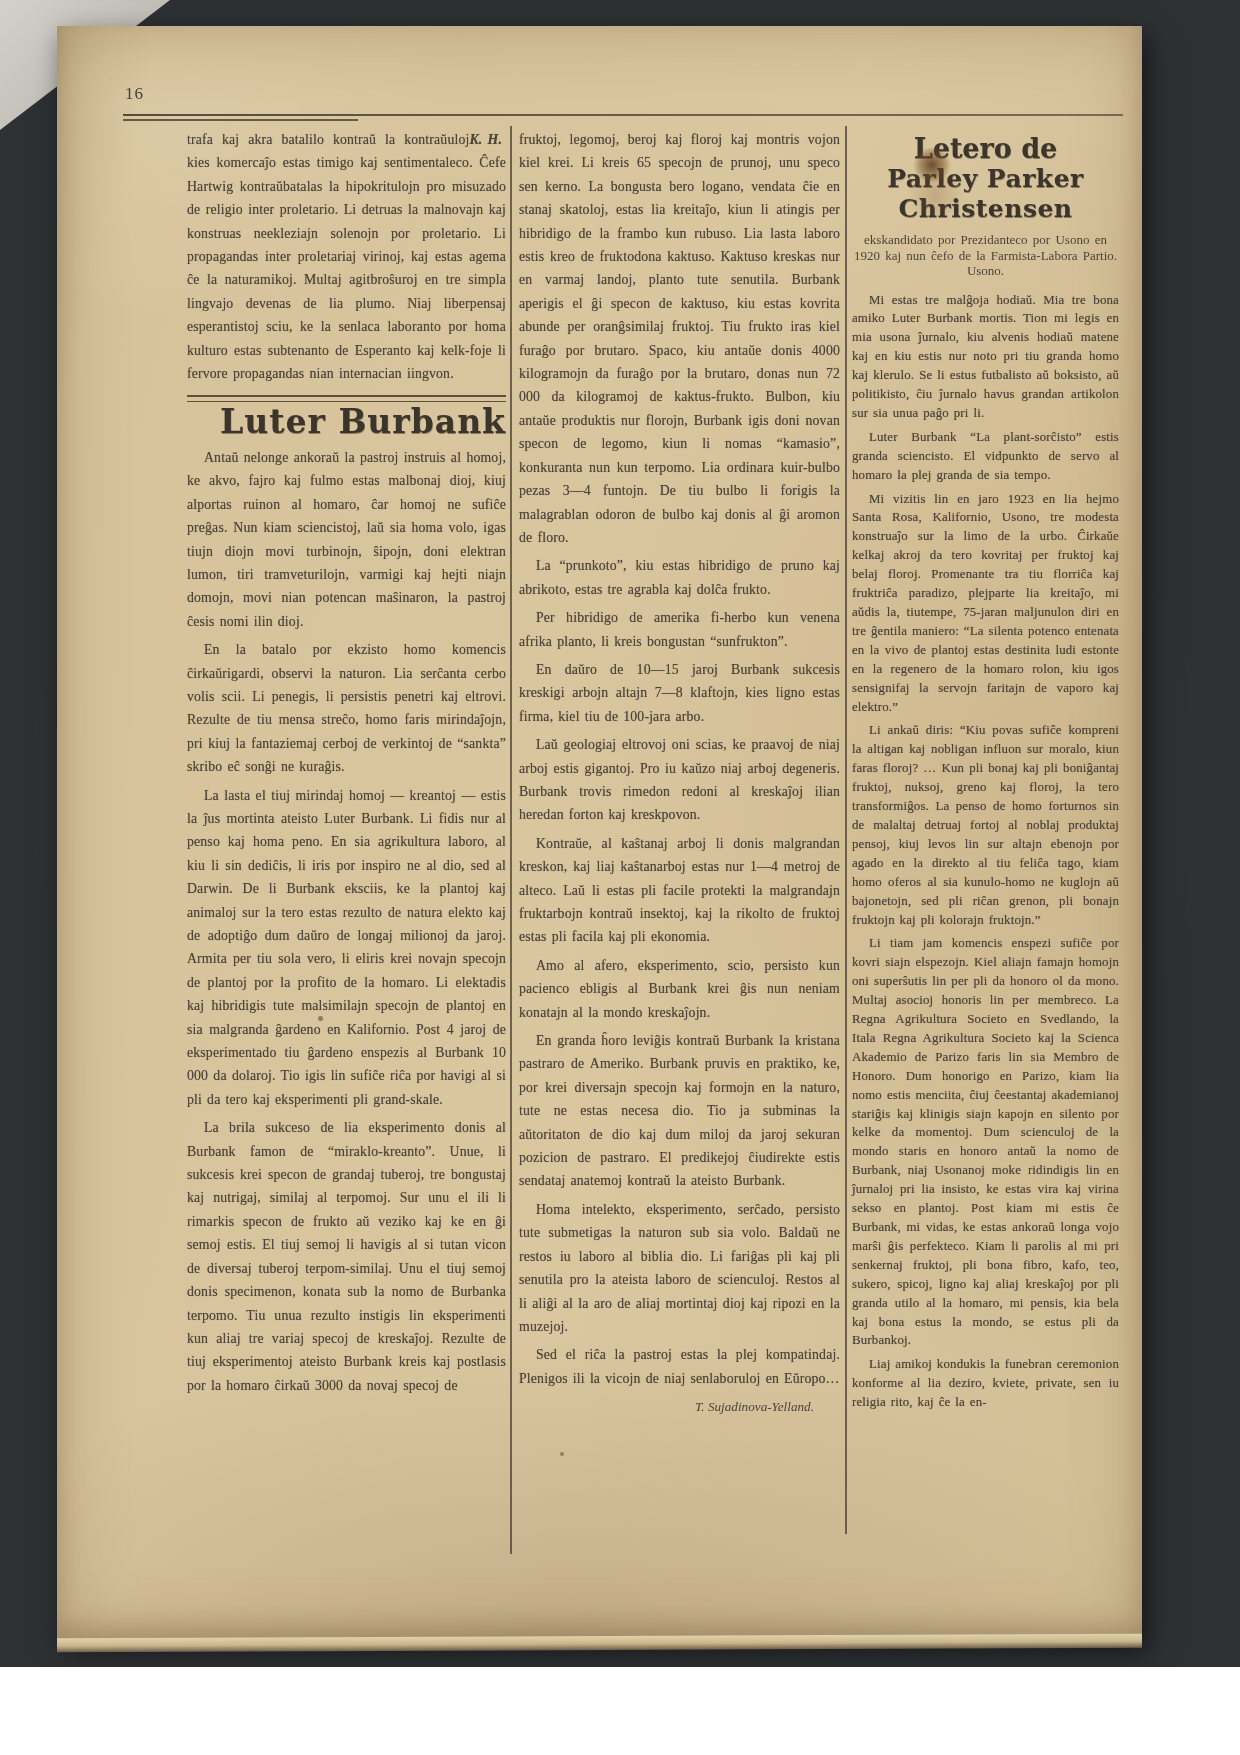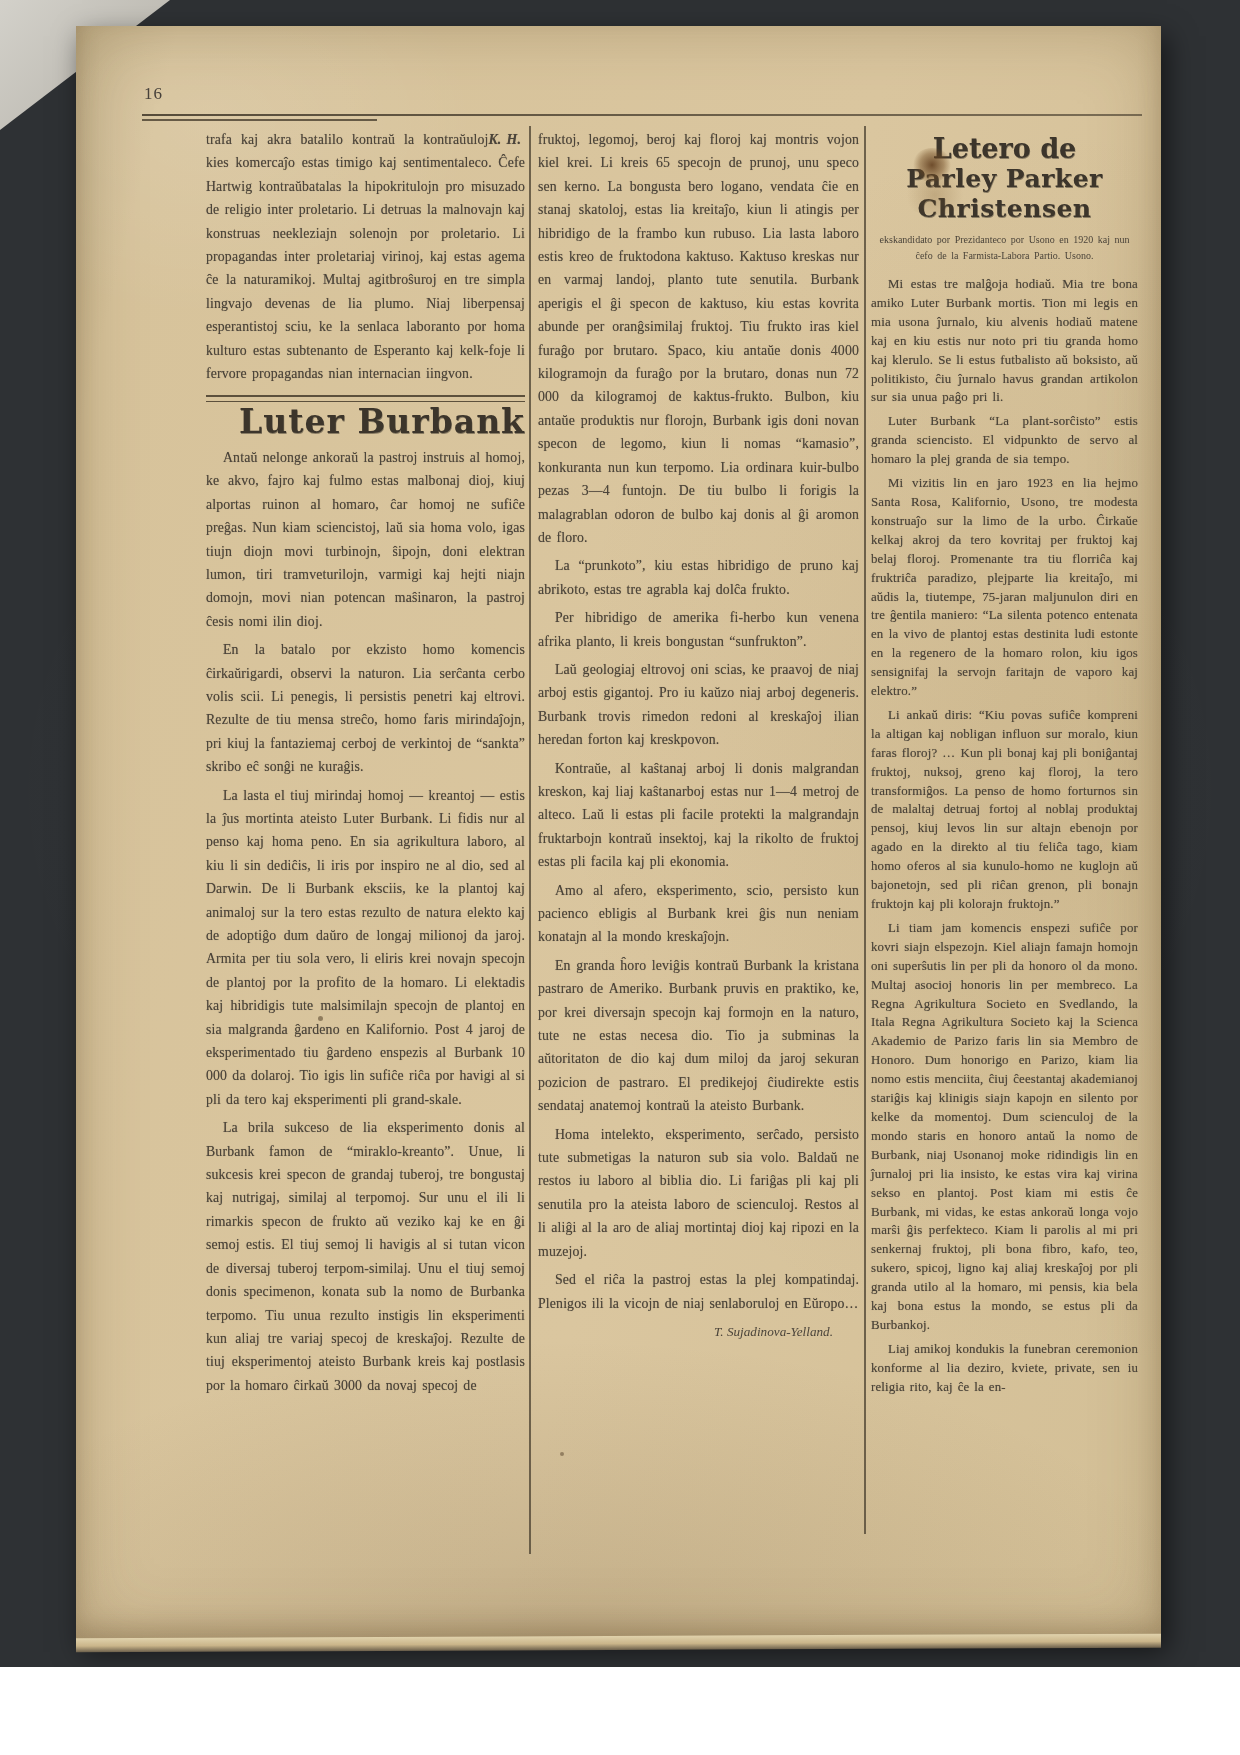--- a/index.html
+++ b/index.html
@@ -25,21 +25,20 @@
     background:
       radial-gradient(ellipse 420px 300px at 12% 6%, rgba(255,255,255,0.10), transparent 65%),
       radial-gradient(ellipse 700px 900px at 90% 45%, rgba(125,95,45,0.10), transparent 70%),
       radial-gradient(ellipse 900px 420px at 45% 100%, rgba(95,72,40,0.18), transparent 72%),
       linear-gradient(104deg,#c9b68e 0%,#d7c39b 7%,#dac69f 55%,#d3bf96 100%);
     box-shadow:
       inset 0 0 70px rgba(86,64,30,0.28),
       inset 0 -14px 22px rgba(90,68,35,0.25),
       6px 10px 26px rgba(0,0,0,0.55);
     color:#4b443a;
-    margin-left:19px;
   }
   .paper::after{ 
     content:"";position:absolute;left:0;bottom:-8px;width:100%;height:14px;
     background:linear-gradient(180deg,#e0d2ac 0%,#cab58a 55%,#6b5f4b 100%);
     transform:skewY(-0.25deg);
   }
   .page-number{
     position:absolute;left:68px;top:58px;font-size:17px;letter-spacing:1px;color:#46403a;
   }
   .masthead{
@@ -71,21 +70,21 @@
     font-size:33px;letter-spacing:1px;color:#3c352b;margin:2px 0 12px 0;
     text-shadow:0.5px 0.5px 0 rgba(60,53,43,0.5);
   }
   .letter-title{
     text-align:center;font-family:"DejaVu Serif", serif;font-weight:bold;color:#3c352b;
     margin:6px 0 8px 0;text-shadow:0.5px 0.5px 0 rgba(60,53,43,0.5);
   }
   .letter-title .line1{font-size:27px;line-height:30px;display:block;}
   .letter-title .line2{font-size:25px;line-height:30px;display:block;letter-spacing:0.5px;}
   .letter-subtitle{
-    text-align:center;font-size:10px;line-height:15.5px;margin:0 0 12px 0;
+    text-align:center;font-size:13px;line-height:15.5px;margin:0 0 12px 0;
     color:#4b443a;text-indent:0;word-spacing:2px;
   }
   .col-signature{
     text-align:right;padding-right:26px;font-style:italic;font-weight:normal;
     font-size:13.2px;margin-top:4px;
   }
   .stain-a{
     position:absolute;left:912px;top:148px;width:40px;height:34px;border-radius:50%;
     background:radial-gradient(circle at 50% 50%, rgba(92,56,24,0.85) 0%, rgba(110,72,32,0.45) 45%, rgba(110,72,32,0) 72%);
     z-index:4;
@@ -122,20 +121,21 @@
     <p>Antaŭ nelonge ankoraŭ la pastroj instruis al homoj, ke akvo, fajro kaj fulmo estas malbonaj dioj, kiuj alportas ruinon al homaro, ĉar homoj ne sufiĉe preĝas. Nun kiam sciencistoj, laŭ sia homa volo, igas tiujn diojn movi turbinojn, ŝipojn, doni elektran lumon, tiri tramveturilojn, varmigi kaj hejti niajn domojn, movi nian potencan maŝinaron, la pastroj ĉesis nomi ilin dioj.</p>
     <p>En la batalo por ekzisto homo komencis ĉirkaŭrigardi, observi la naturon. Lia serĉanta cerbo volis scii. Li penegis, li persistis penetri kaj eltrovi. Rezulte de tiu mensa streĉo, homo faris mirindaĵojn, pri kiuj la fantaziemaj cerboj de verkintoj de “sankta” skribo eĉ sonĝi ne kuraĝis.</p>
     <p>La lasta el tiuj mirindaj homoj — kreantoj — estis la ĵus mortinta ateisto Luter Burbank. Li fidis nur al penso kaj homa peno. En sia agrikultura laboro, al kiu li sin dediĉis, li iris por inspiro ne al dio, sed al Darwin. De li Burbank eksciis, ke la plantoj kaj animaloj sur la tero estas rezulto de natura elekto kaj de adoptiĝo dum daŭro de longaj milionoj da jaroj. Armita per tiu sola vero, li eliris krei novajn specojn de plantoj por la profito de la homaro. Li elektadis kaj hibridigis tute malsimilajn specojn de plantoj en sia malgranda ĝardeno en Kalifornio. Post 4 jaroj de eksperimentado tiu ĝardeno enspezis al Burbank 10 000 da dolaroj. Tio igis lin sufiĉe riĉa por havigi al si pli da tero kaj eksperimenti pli grand-skale.</p>
     <p>La brila sukceso de lia eksperimento donis al Burbank famon de “miraklo-kreanto”. Unue, li sukcesis krei specon de grandaj tuberoj, tre bongustaj kaj nutrigaj, similaj al terpomoj. Sur unu el ili li rimarkis specon de frukto aŭ veziko kaj ke en ĝi semoj estis. El tiuj semoj li havigis al si tutan vicon de diversaj tuberoj terpom-similaj. Unu el tiuj semoj donis specimenon, konata sub la nomo de Burbanka terpomo. Tiu unua rezulto instigis lin eksperimenti kun aliaj tre variaj specoj de kreskaĵoj. Rezulte de tiuj eksperimentoj ateisto Burbank kreis kaj postlasis por la homaro ĉirkaŭ 3000 da novaj specoj de</p>
   </div>
 
   <div class="col" id="col2">
     <p class="noindent">fruktoj, legomoj, beroj kaj floroj kaj montris vojon kiel krei. Li kreis 65 specojn de prunoj, unu speco sen kerno. La bongusta bero logano, vendata ĉie en stanaj skatoloj, estas lia kreitaĵo, kiun li atingis per hibridigo de la frambo kun rubuso. Lia lasta laboro estis kreo de fruktodona kaktuso. Kaktuso kreskas nur en varmaj landoj, planto tute senutila. Burbank aperigis el ĝi specon de kaktuso, kiu estas kovrita abunde per oranĝsimilaj fruktoj. Tiu frukto iras kiel furaĝo por brutaro. Spaco, kiu antaŭe donis 4000 kilogramojn da furaĝo por la brutaro, donas nun 72 000 da kilogramoj de kaktus-frukto. Bulbon, kiu antaŭe produktis nur florojn, Burbank igis doni novan specon de legomo, kiun li nomas “kamasio”, konkuranta nun kun terpomo. Lia ordinara kuir-bulbo pezas 3—4 funtojn. De tiu bulbo li forigis la malagrablan odoron de bulbo kaj donis al ĝi aromon de floro.</p>
     <p>La “prunkoto”, kiu estas hibridigo de pruno kaj abrikoto, estas tre agrabla kaj dolĉa frukto.</p>
     <p>Per hibridigo de amerika fi-herbo kun venena afrika planto, li kreis bongustan “sunfrukton”.</p>
+    <p>En daŭro de 10—15 jaroj Burbank sukcesis kreskigi arbojn altajn 7—8 klaftojn, kies ligno estas firma, kiel tiu de 100-jara arbo.</p>
     <p>Laŭ geologiaj eltrovoj oni scias, ke praavoj de niaj arboj estis gigantoj. Pro iu kaŭzo niaj arboj degeneris. Burbank trovis rimedon redoni al kreskaĵoj ilian heredan forton kaj kreskpovon.</p>
     <p>Kontraŭe, al kaŝtanaj arboj li donis malgrandan kreskon, kaj liaj kaŝtanarboj estas nur 1—4 metroj de alteco. Laŭ li estas pli facile protekti la malgrandajn fruktarbojn kontraŭ insektoj, kaj la rikolto de fruktoj estas pli facila kaj pli ekonomia.</p>
     <p>Amo al afero, eksperimento, scio, persisto kun pacienco ebligis al Burbank krei ĝis nun neniam konatajn al la mondo kreskaĵojn.</p>
     <p>En granda ĥoro leviĝis kontraŭ Burbank la kristana pastraro de Ameriko. Burbank pruvis en praktiko, ke, por krei diversajn specojn kaj formojn en la naturo, tute ne estas necesa dio. Tio ja subminas la aŭtoritaton de dio kaj dum miloj da jaroj sekuran pozicion de pastraro. El predikejoj ĉiudirekte estis sendataj anatemoj kontraŭ la ateisto Burbank.</p>
     <p>Homa intelekto, eksperimento, serĉado, persisto tute submetigas la naturon sub sia volo. Baldaŭ ne restos iu laboro al biblia dio. Li fariĝas pli kaj pli senutila pro la ateista laboro de scienculoj. Restos al li aliĝi al la aro de aliaj mortintaj dioj kaj ripozi en la muzejoj.</p>
     <p>Sed el riĉa la pastroj estas la plej kompatindaj. Plenigos ili la vicojn de niaj senlaboruloj en Eŭropo…</p>
     <div class="col-signature">T. Sujadinova-Yelland.</div>
   </div>
 
   <div class="col" id="col3">

